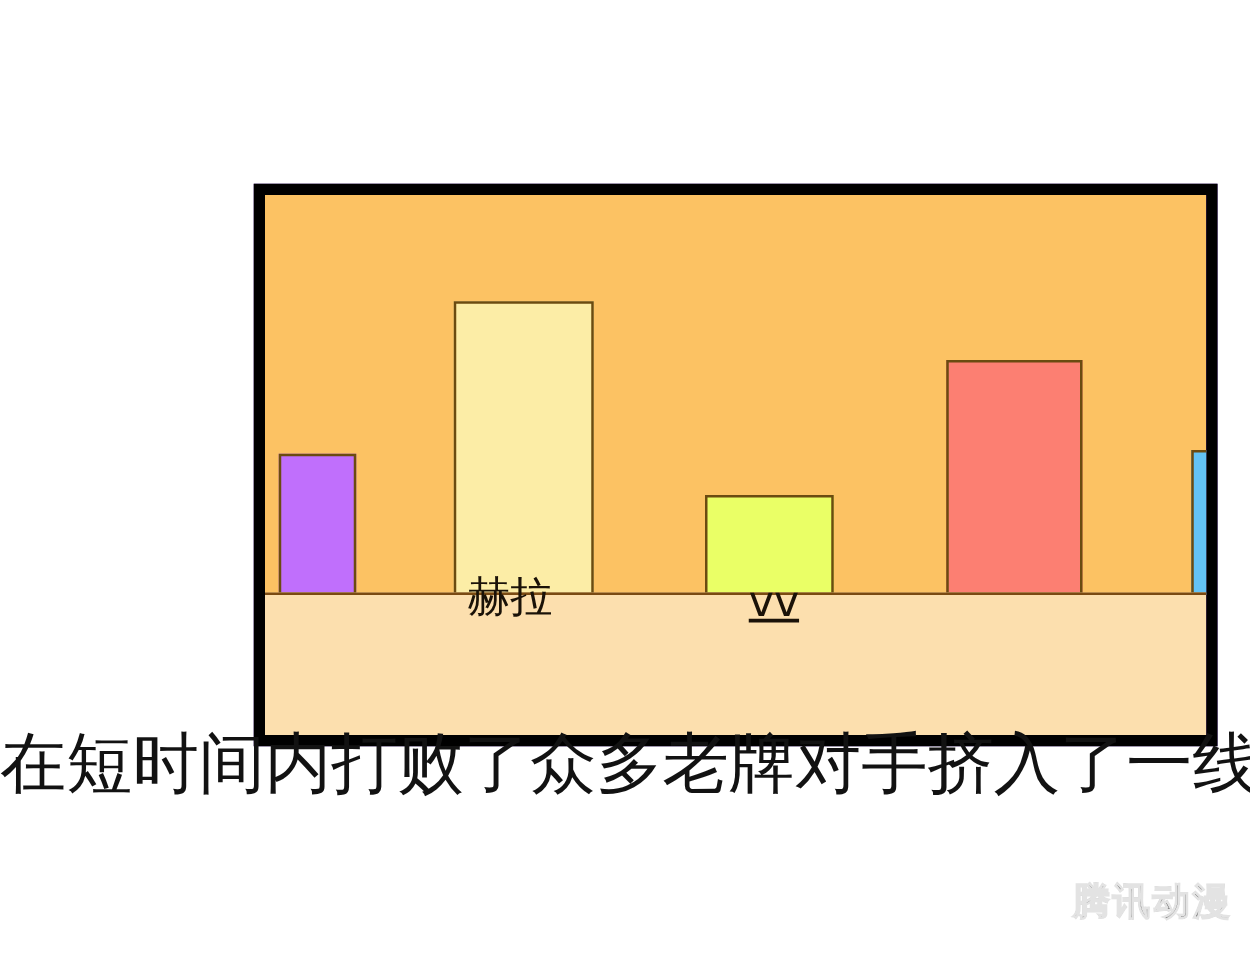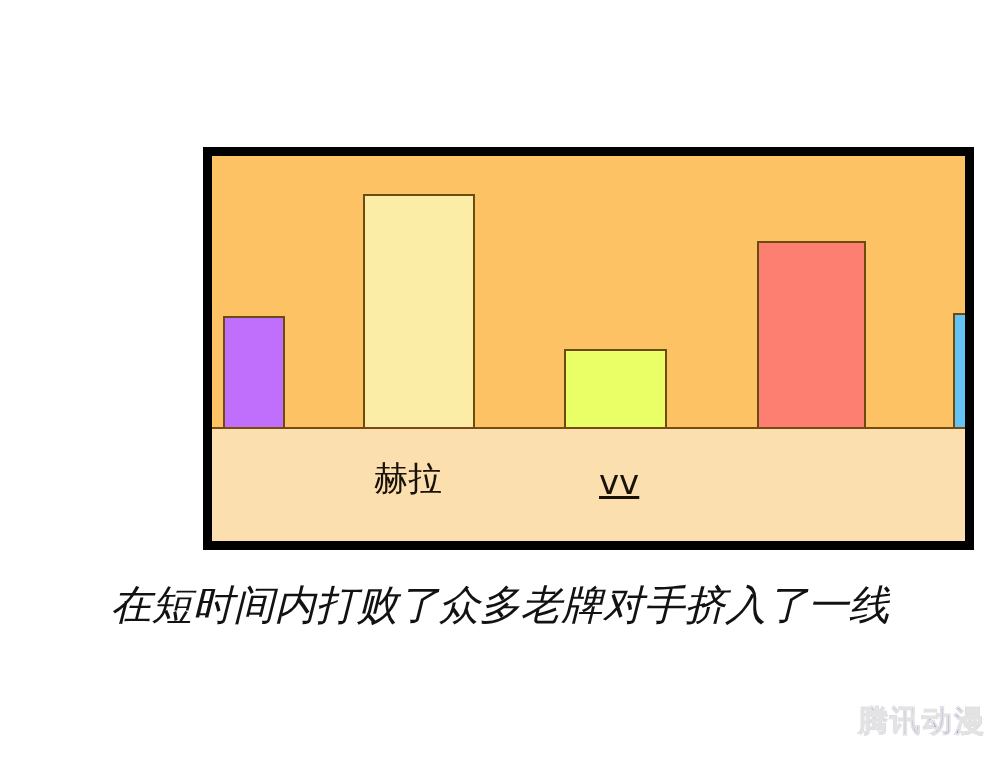--- a/index.html
+++ b/index.html
@@ -14,21 +14,21 @@
     overflow: hidden;
     font-family: "Liberation Sans", "DejaVu Sans", sans-serif;
   }
 
   
   #comic-panel {
     position: absolute;
     left: 203px;
     top: 147px;
     width: 771px;
-    height: 403px;
+    height: 450px;
     box-sizing: border-box;
     border: 9px solid #000000;
     background: #4c1d95;
     overflow: hidden;
   }
 
   
   #chart-area {
     position: absolute;
     left: 0;
@@ -67,38 +67,37 @@
     font-family: "DejaVu Sans", "Liberation Sans", sans-serif;
   }
 
   
   #caption {
     position: absolute;
     left: 0;
     top: 583px;
     width: 1000px;
     text-align: center;
-    font-size: 41px;
+    font-size: 53px;
     line-height: 1.1;
     color: #121212;
     letter-spacing: 0px;
     white-space: nowrap;
     font-family: "DejaVu Sans", "Liberation Sans", sans-serif;
-    font-style: italic;
   }
 
   
   #watermark {
     position: absolute;
     right: 14px;
     bottom: 26px;
     font-size: 30px;
     font-weight: bold;
     letter-spacing: 2px;
-    color: #6d28d9;
+    color: #404040;
     -webkit-text-stroke: 1px #e3e3e3;
     font-family: "DejaVu Sans", "Liberation Sans", sans-serif;
     user-select: none;
   }
 </style>
 </head>
 <body>
 
 <div id="comic-panel">
 

